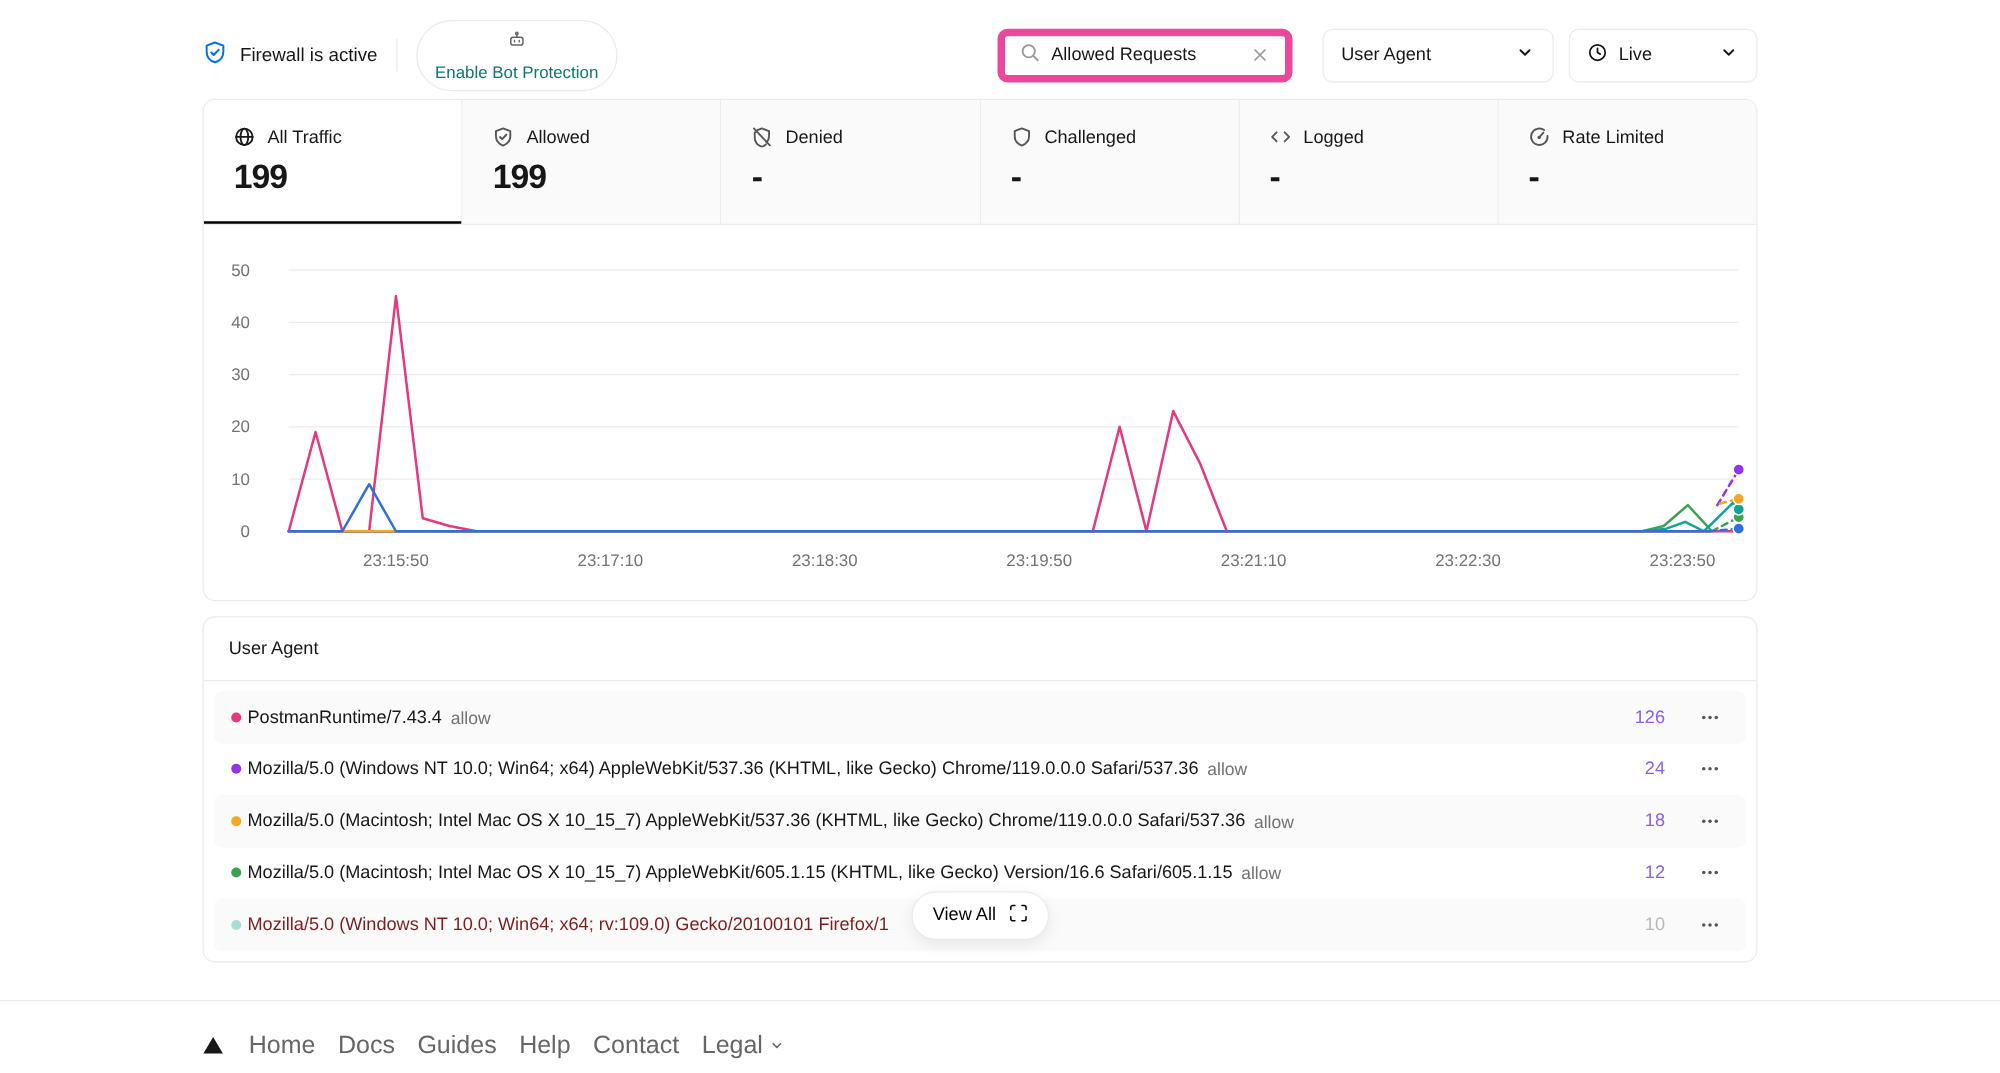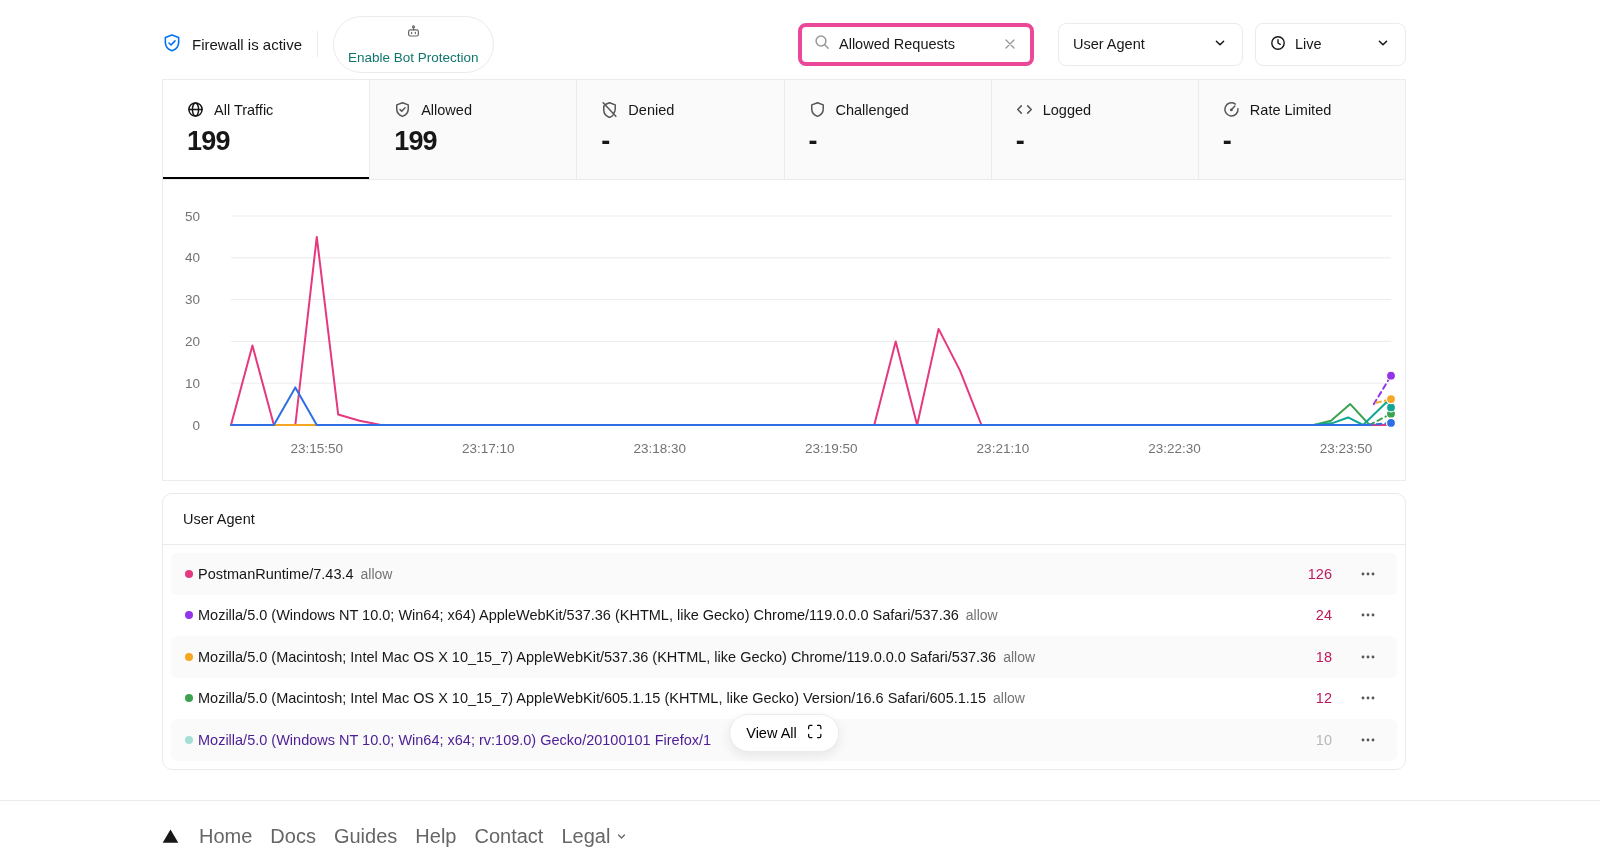--- a/index.html
+++ b/index.html
@@ -10,33 +10,33 @@
   
   .topbar { margin-top:22px; height:44px; display:flex; align-items:center; justify-content:space-between;gap:28px; }
   .topbar-left { display:flex; align-items:center; gap:15px; }
   .firewall-status { display:flex; align-items:center; gap:10px; font-size:15px; font-weight:500; }
   .firewall-status svg { color:#0070f3; }
   .vdivider { width:1px; height:26px; background:#ebebeb; }
   .pill-btn { display:flex; align-items:center; gap:8px; border:1px solid #ebebeb; border-radius:9999px;
     padding:7px 14px; font-size:13.5px; font-weight:500; background:#fff; cursor:pointer; color:#0f766e;flex-direction:column; }
   .pill-btn svg { color:#666; }
   .topbar-right { display:flex; align-items:center; }
-  .searchbox { width:236px; height:43px; border:4px solid #ec4899; border-radius:8px; background:#fff;
+  .searchbox { width:236px; height:43px; border:6px solid #ec4899; border-radius:8px; background:#fff;
     display:flex; align-items:center; padding:0 12px; gap:9px; margin-right:24px; }
   .searchbox input { border:none; outline:none; flex:1; min-width:0; font-size:14.5px; color:#171717;
     font-family:"Liberation Sans", sans-serif; background:transparent; }
   .searchbox .clear-btn { cursor:pointer; display:flex; color:#999; }
   .select { height:43px; border:1px solid #ebebeb; border-radius:8px; background:#fff; cursor:pointer;
     display:flex; align-items:center; padding:0 14px; gap:9px; font-size:14.5px; }
   .select .spacer { flex:1; }
   .select.ua { width:185px; margin-right:12px; }
   .select.live { width:151px; }
 
   
-  .card { margin-top:13px; border:1px solid #ebebeb; border-radius:0; overflow:hidden; background:#fff; }
+  .card { margin-top:13px; border:1px solid #ebebeb; border-radius:10px; overflow:hidden; background:#fff; }
   .tabs { display:flex; }
   .tab { flex:1; height:100px; padding:21px 24px 0; background:#fafafa; position:relative; cursor:pointer;
     border-right:1px solid #ebebeb; border-bottom:1px solid #ebebeb; }
   .tab:last-child { border-right:none; }
   .tab.active { background:#fff; }
   .tab.active::after { content:""; position:absolute; left:0; right:0; bottom:0; height:2.5px; background:#000; }
   .tab-head { display:flex; align-items:center; gap:10px; font-size:14.5px; font-weight:500; }
   .tab-head svg { color:#555; flex:none; }
   .tab.active .tab-head svg { color:#171717; }
   .tab-value { margin-top:8px; font-size:27px; font-weight:600; letter-spacing:-0.8px; }
@@ -47,24 +47,24 @@
   
   .table-card { margin-top:12px; border:1px solid #ebebeb; border-radius:10px; background:#fff; position:relative; }
   .table-header { padding:17px 20px; font-size:14.5px; font-weight:500; border-bottom:1px solid #ebebeb; }
   .table-body { padding:8px; }
   .t-row { height:41.5px; display:flex; align-items:center; gap:5px; padding:0 14px; border-radius:6px; }
   .t-row:nth-child(odd) { background:#fafafa; }
   .dot { width:8px; height:8px; border-radius:50%; flex:none; }
   .ua { font-size:14.5px; white-space:nowrap; overflow:hidden; }
   .action { font-size:14px; color:#737373; margin-left:2px; }
   .t-spacer { flex:1; }
-  .count { font-size:14.5px; color:#be185d; min-width:42px; text-align:right; }
+  .count { font-size:14.5px; color:#8b5cf6; min-width:42px; text-align:right; }
   .row-menu { margin-left:16px; width:30px; height:26px; display:flex; align-items:center; justify-content:center;
     color:#555; cursor:pointer; border-radius:4px; }
-  .t-row.faded .ua { color:#4c1d95; }
+  .t-row.faded .ua { color:#7f1d1d; }
   .t-row.faded .count { color:#b8b8b8; }
   .t-row.faded .dot { opacity:.55; }
   .view-all { position:absolute; left:50%; transform:translateX(-50%); bottom:17px; z-index:2;
     background:#fff; border:1px solid #ebebeb; border-radius:9999px; padding:9px 16px;
     display:flex; align-items:center; gap:10px; font-size:14.5px; font-weight:500; cursor:pointer;
     box-shadow:0 4px 12px rgba(0,0,0,.08); }
 
   
   .footer-divider { margin-top:30px; border-top:1px solid #ebebeb; }
   .footer { padding-top:24px; display:flex; align-items:flex-start; justify-content:space-between; }

